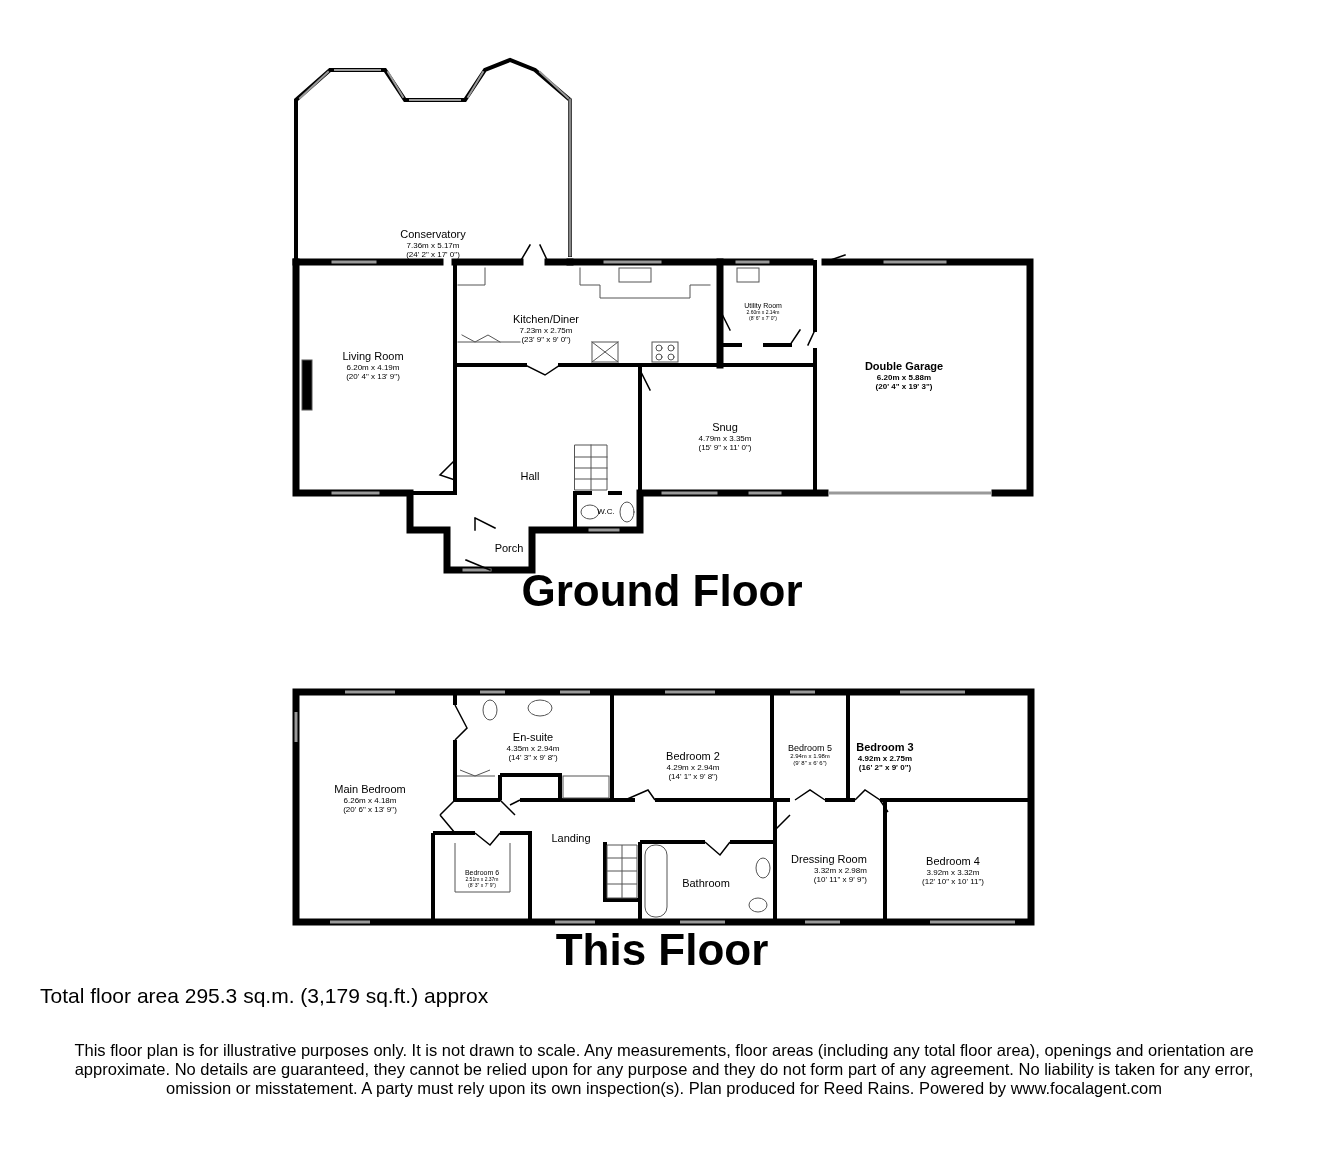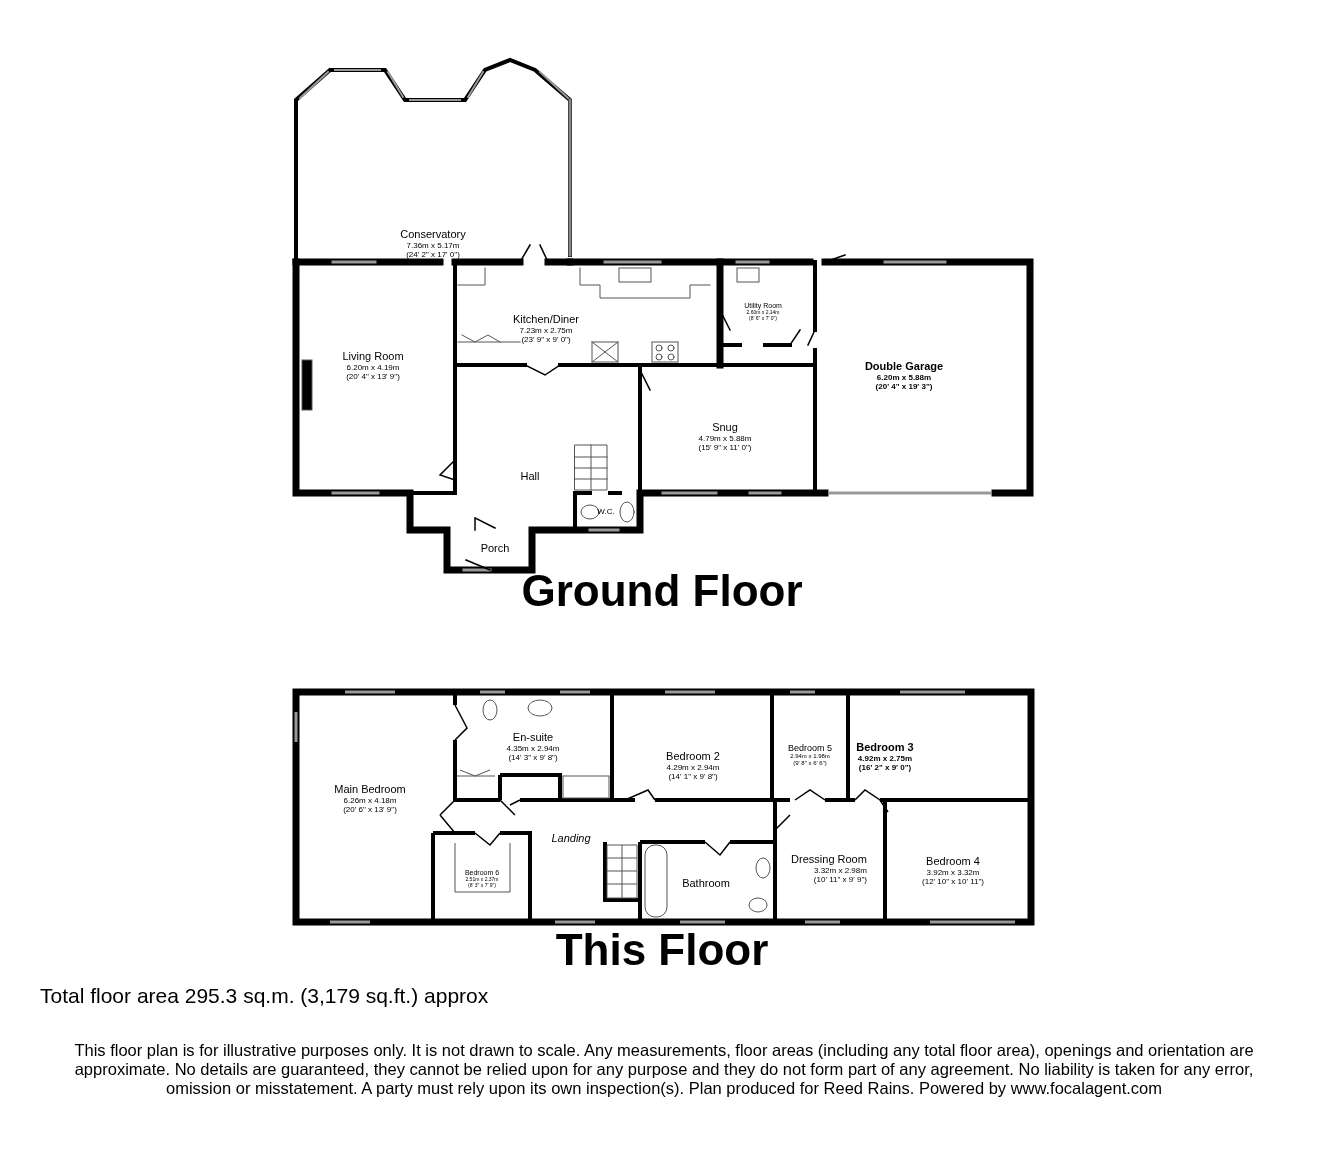--- a/index.html
+++ b/index.html
@@ -140,30 +140,30 @@
   <span class="dim">6.20m x 4.19m</span>
   <span class="dim">(20' 4" x 13' 9")</span>
 </div>
 <div class="room-label" style="left:904px;top:360px;font-weight:bold;">
   <span class="name">Double Garage</span>
   <span class="dim">6.20m x 5.88m</span>
   <span class="dim">(20' 4" x 19' 3")</span>
 </div>
 <div class="room-label" style="left:725px;top:421px;">
   <span class="name">Snug</span>
-  <span class="dim">4.79m x 5.88m</span>
+  <span class="dim">4.79m x 3.35m</span>
   <span class="dim">(15' 9" x 11' 0")</span>
 </div>
 <div class="room-label" style="left:530px;top:470px;">
   <span class="name">Hall</span>
 </div>
 <div class="room-label small" style="left:606px;top:507px;">
   <span class="name" style="font-size:8px">W.C.</span>
 </div>
-<div class="room-label" style="left:495px;top:542px;">
+<div class="room-label" style="left:509px;top:542px;">
   <span class="name">Porch</span>
 </div>
 <div class="floor-title" style="left:662px;top:566px;">Ground Floor</div>
 
 <div class="room-label" style="left:370px;top:783px;">
   <span class="name">Main Bedroom</span>
   <span class="dim">6.26m x 4.18m</span>
   <span class="dim">(20' 6" x 13' 9")</span>
 </div>
 <div class="room-label" style="left:533px;top:731px;">
@@ -184,21 +184,21 @@
 <div class="room-label" style="left:885px;top:741px;font-weight:bold;">
   <span class="name">Bedroom 3</span>
   <span class="dim">4.92m x 2.75m</span>
   <span class="dim">(16' 2" x 9' 0")</span>
 </div>
 <div class="room-label small" style="left:482px;top:869px;">
   <span class="name">Bedroom 6</span>
   <span class="dim">2.51m x 2.37m</span>
   <span class="dim">(8' 3" x 7' 9")</span>
 </div>
-<div class="room-label" style="left:571px;top:832px;font-style:italic;">
+<div class="room-label" style="left:571px;top:832px;">
   <span class="name">Landing</span>
 </div>
 <div class="room-label" style="left:706px;top:877px;">
   <span class="name">Bathroom</span>
 </div>
 <div class="room-label" style="left:829px;top:853px;text-align:right;">
   <span class="name">Dressing Room</span>
   <span class="dim">3.32m x 2.98m</span>
   <span class="dim">(10' 11" x 9' 9")</span>
 </div>

